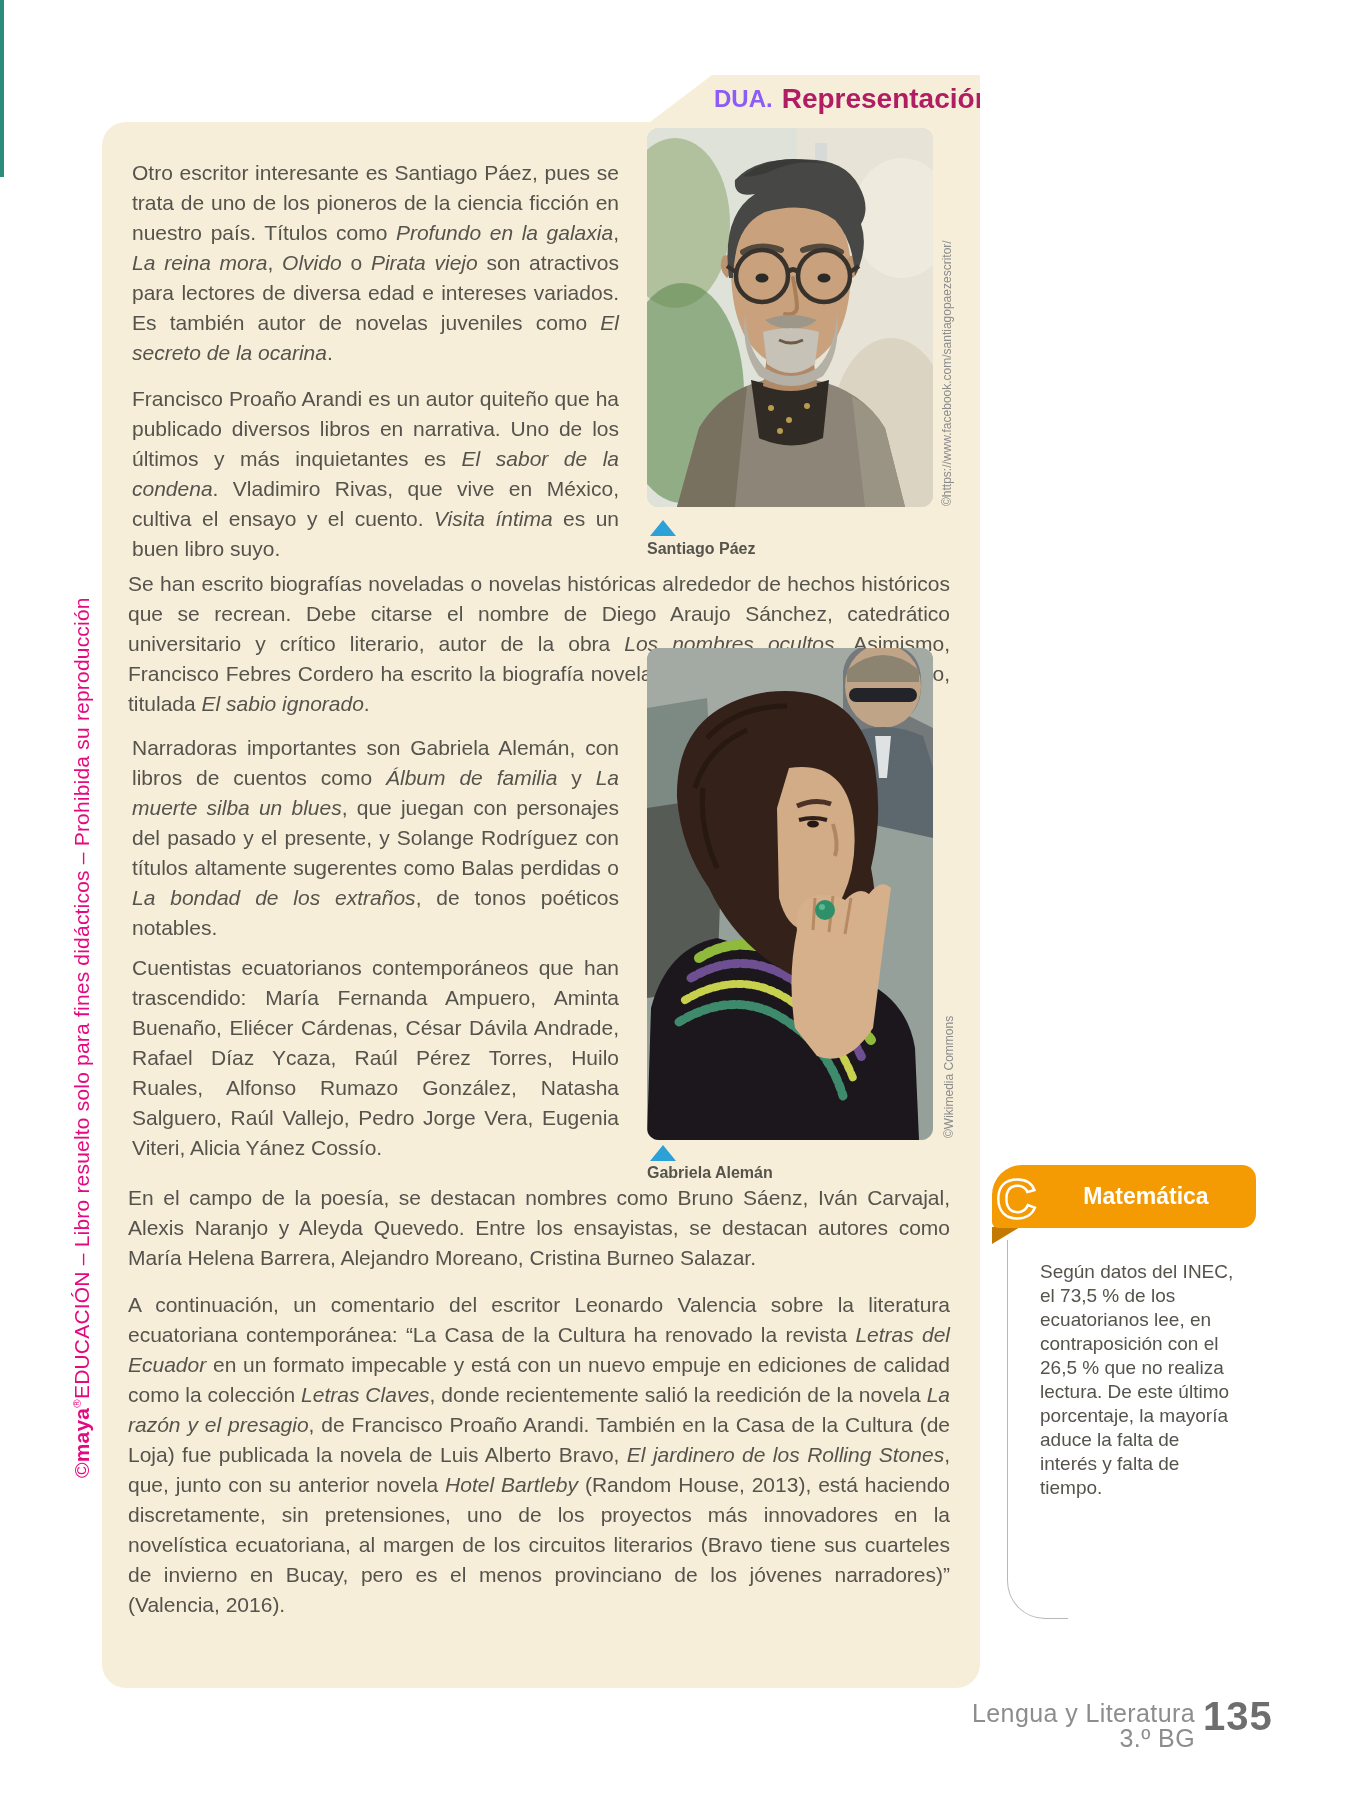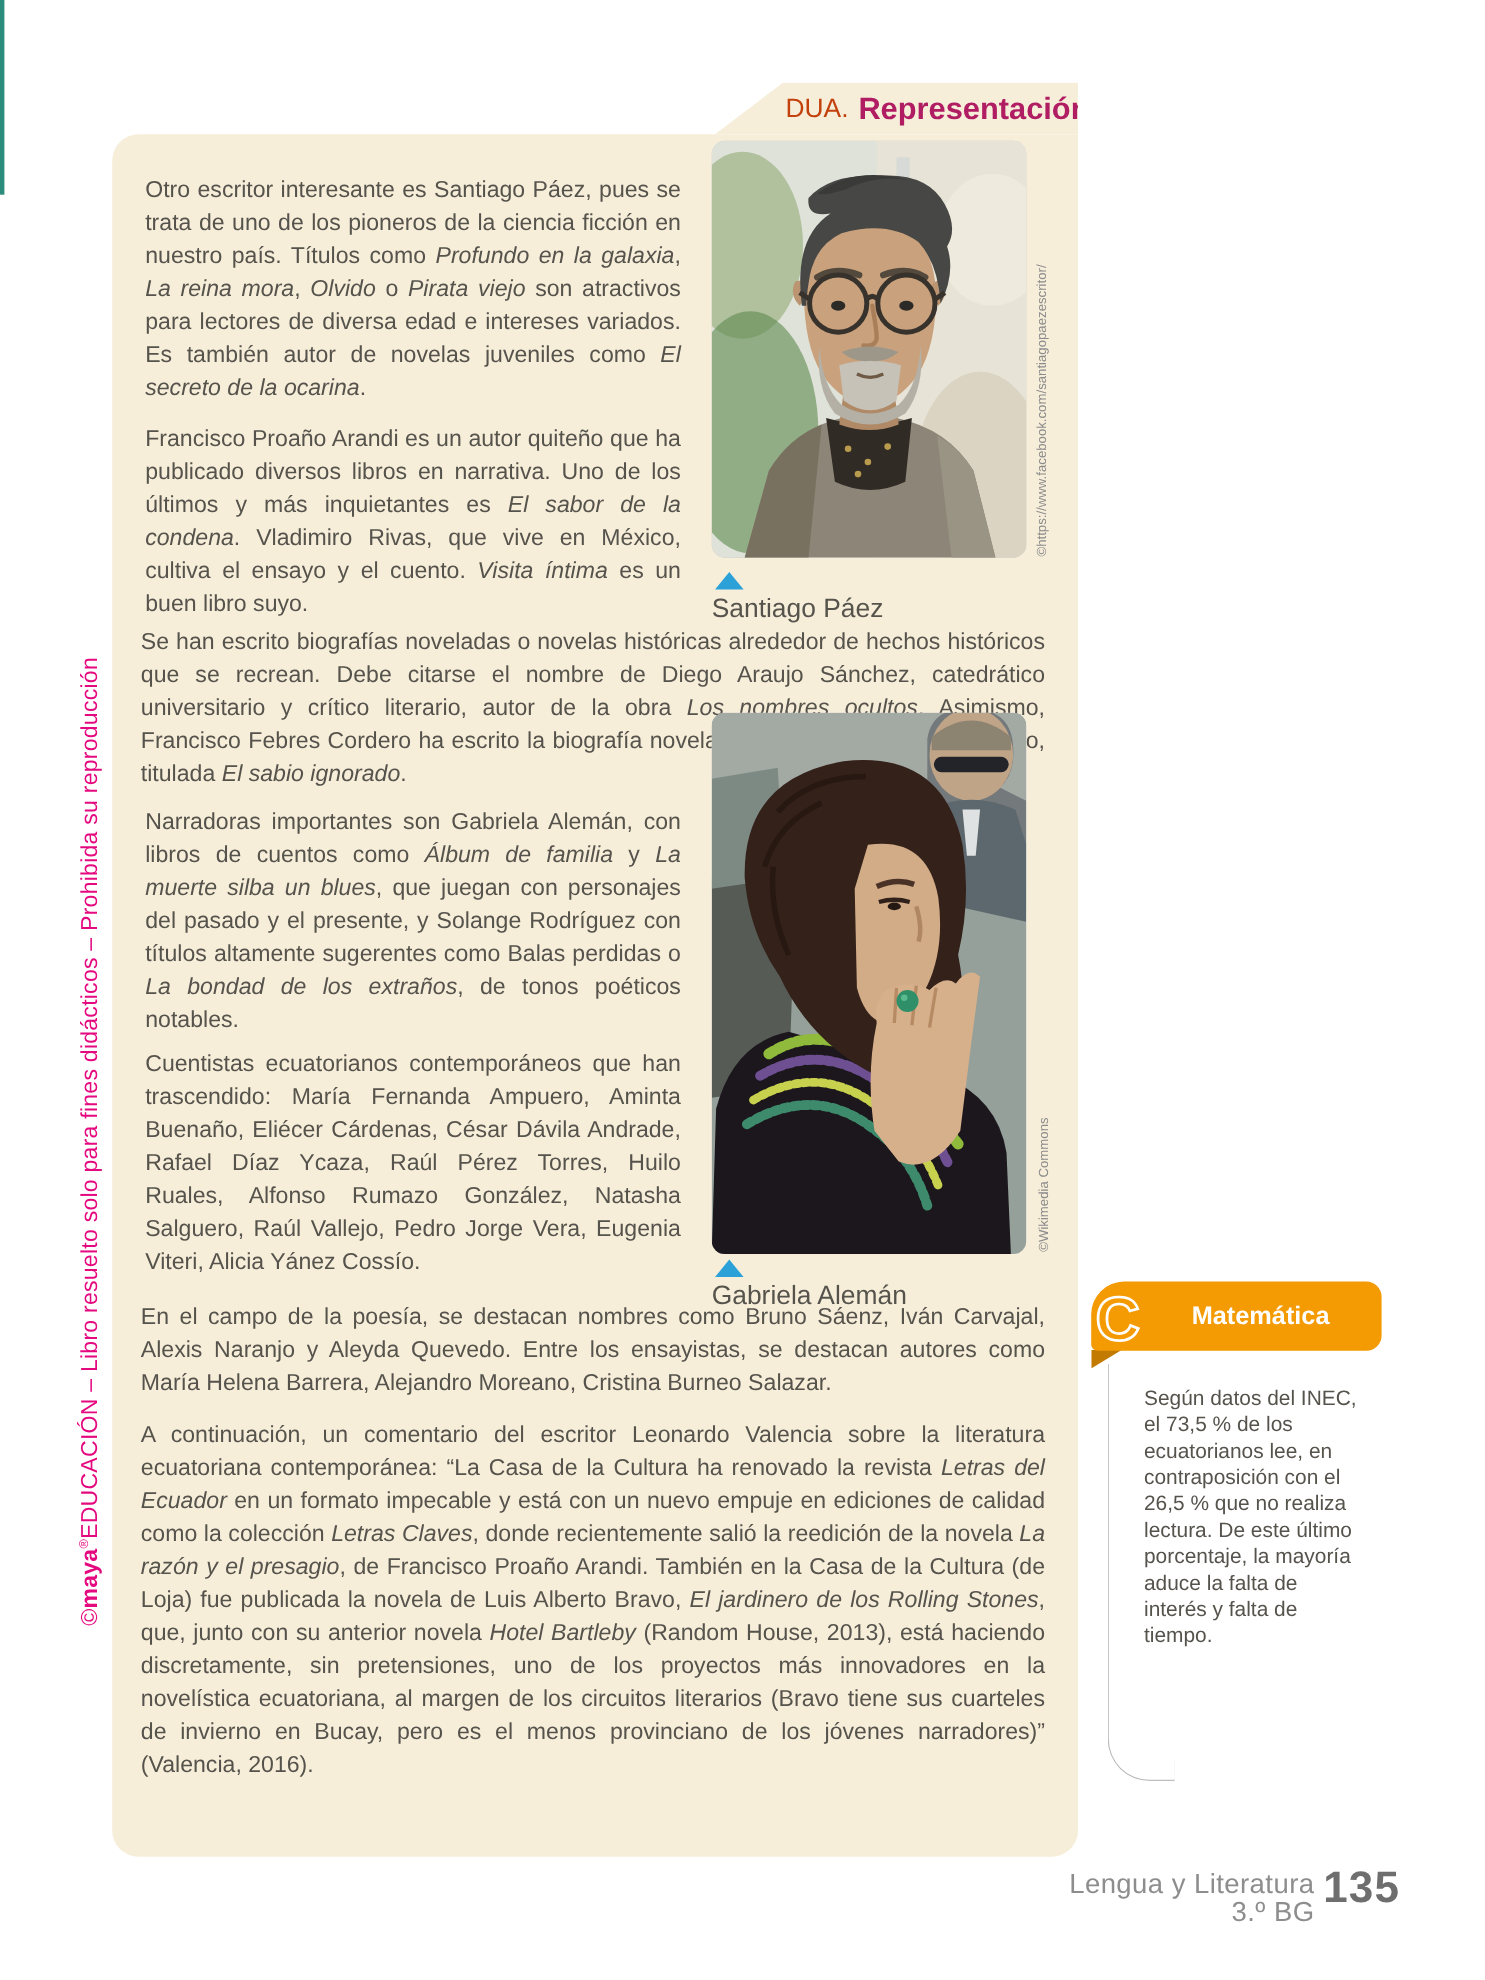--- a/index.html
+++ b/index.html
@@ -11,33 +11,33 @@
   .side-text{position:absolute;left:70px;top:1478px;width:1075px;transform:rotate(-90deg);
     transform-origin:0 0;font-size:21px;color:#e5097f;white-space:nowrap;letter-spacing:.2px;}
   .run-b{font-weight:bold;}
   .run-i{font-style:italic;}
   .run-sup{font-size:.55em;vertical-align:super;}
 
   .panel{position:absolute;left:102px;top:122px;width:878px;height:1566px;background:#f7eeda;
     border-radius:24px 0 24px 24px;}
   .dua-tab{position:absolute;left:650px;top:75px;width:330px;height:47px;background:#f7eeda;
     clip-path:polygon(62px 0,100% 0,100% 100%,0 100%);display:flex;align-items:center;padding-left:64px;box-sizing:border-box;}
-  .dua-prefix{font-weight:normal;font-size:24px;color:#c2410c;margin-right:9px;}
+  .dua-prefix{font-weight:bold;font-size:24px;color:#8b5cf6;margin-right:9px;}
   .dua-title{font-weight:bold;font-size:28px;color:#b01d63;}
 
   .para{position:absolute;color:#55534c;font-size:21px;line-height:30px;text-align:justify;margin:0;}
   .col{left:132px;width:487px;}
   .wide{left:128px;width:822px;}
 
   .photo{position:absolute;border-radius:12px;overflow:hidden;background:#ccc;}
   .photo svg{display:block;}
 
   .tri{position:absolute;width:0;height:0;border-left:13px solid transparent;
     border-right:13px solid transparent;border-bottom:16px solid #2ba1d8;}
-  .photo-caption{position:absolute;font-size:24px;color:#55534c;}
+  .photo-caption{position:absolute;font-size:16px;color:#55534c;font-weight:bold;}
 
   .credit{position:absolute;transform:rotate(-90deg);transform-origin:0 0;font-size:12px;
     color:#8b8b8b;white-space:nowrap;}
 
   .mat-tab{position:absolute;left:992px;top:1165px;width:264px;height:63px;background:#f49a02;
     border-radius:30px 14px 14px 6px;}
   .mat-fold{position:absolute;left:992px;top:1227px;width:28px;height:17px;background:#c27a00;
     clip-path:polygon(0 0,100% 0,0 100%);}
   .mat-c{position:absolute;left:995px;top:1172px;width:48px;height:54px;}
   .mat-title{position:absolute;left:1048px;top:1183px;width:196px;text-align:center;color:#ffffff;

